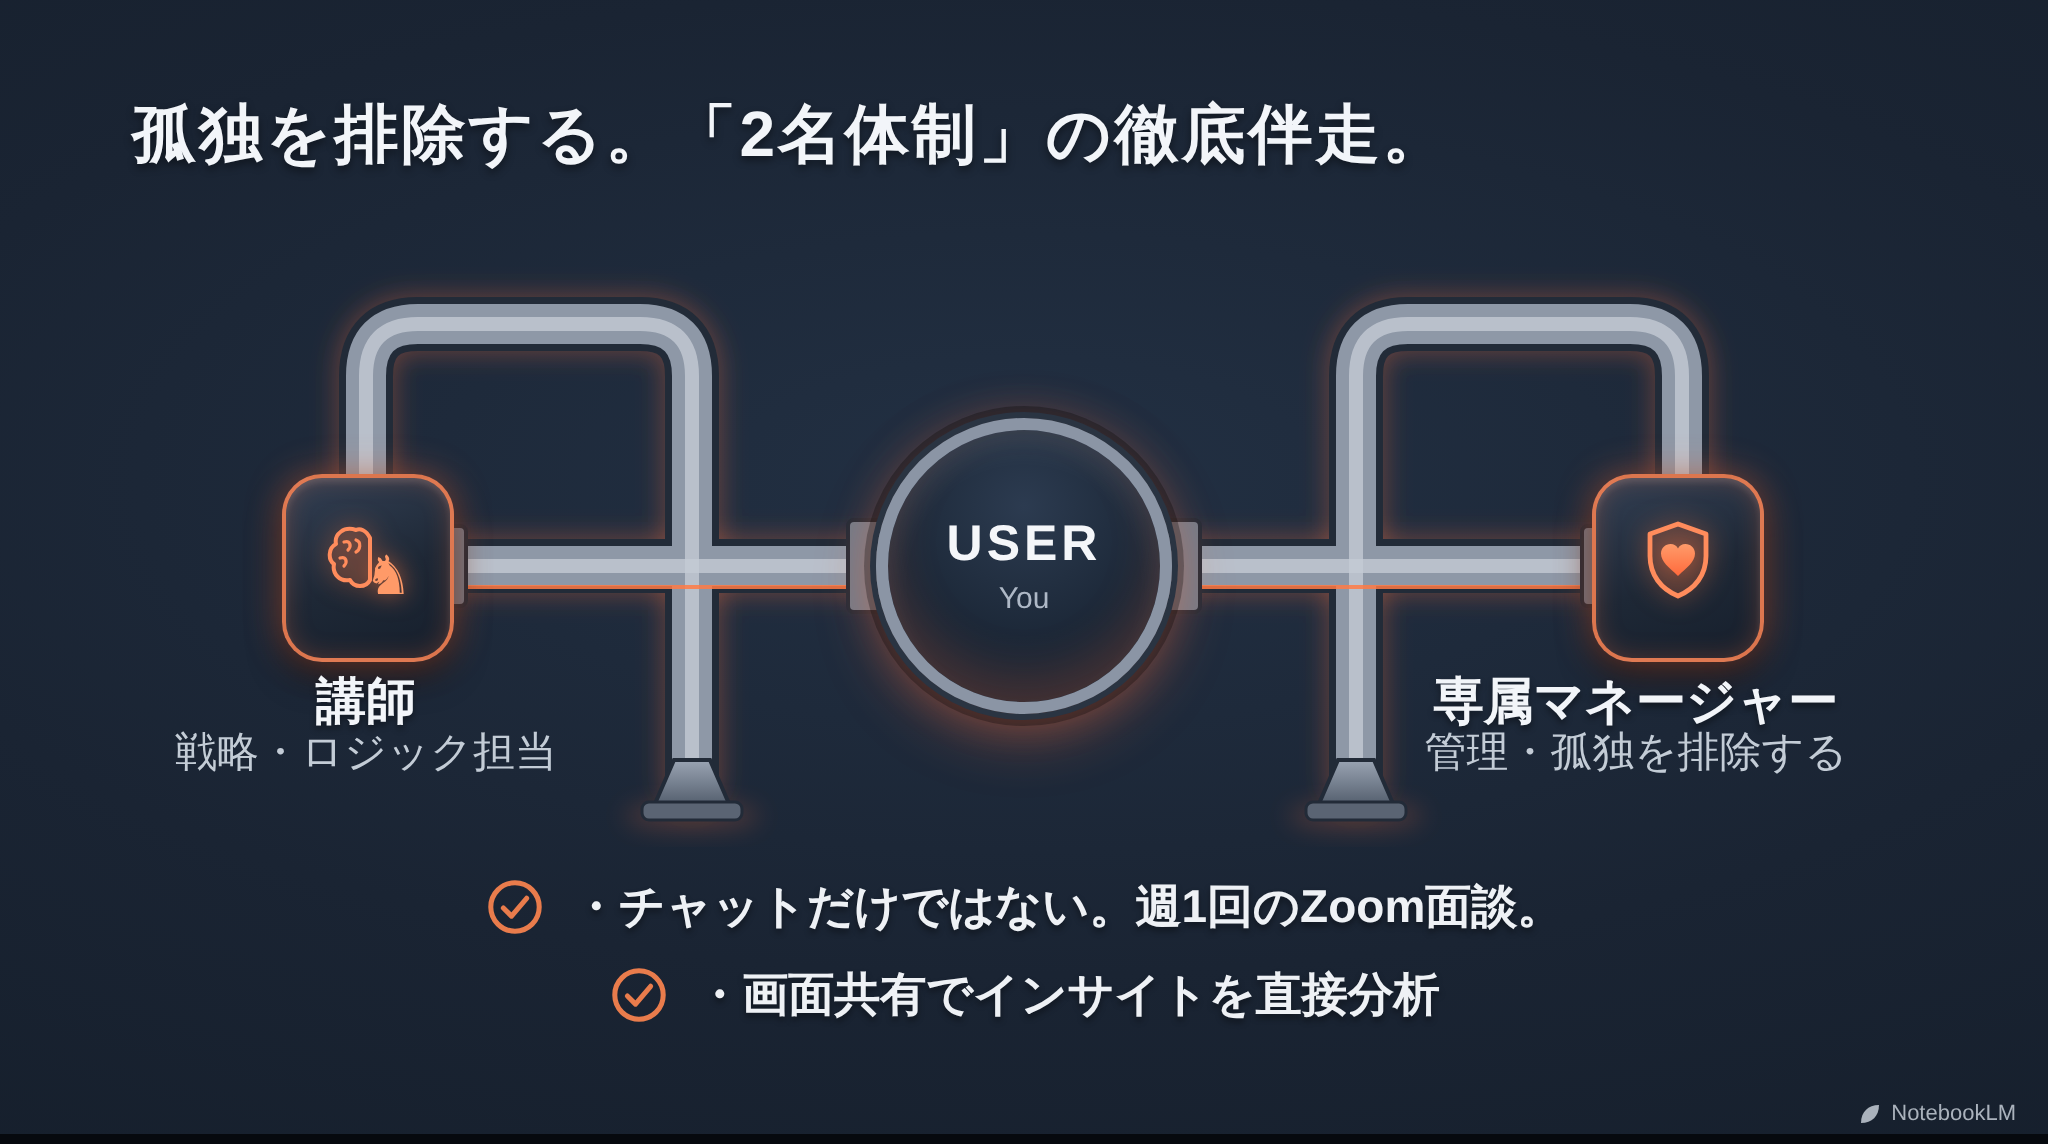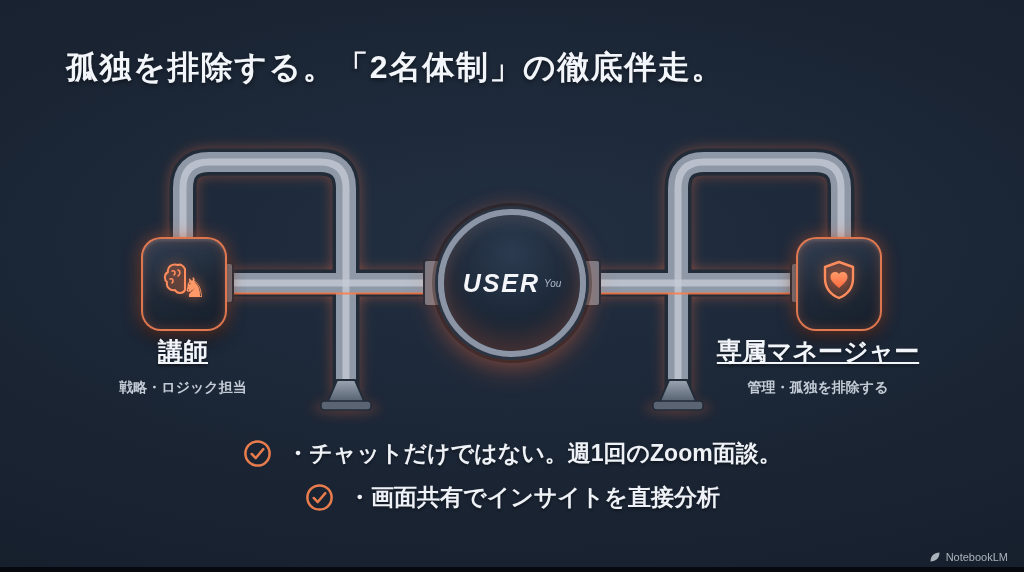--- a/index.html
+++ b/index.html
@@ -32,32 +32,31 @@
     position:absolute;left:438px;top:209px;width:136px;height:136px;border-radius:50%;
     background:radial-gradient(circle at 50% 28%, #2c3b50 0%, #1c2838 55%, #141f2d 100%);
     border:6px solid #8b95a5;
     box-shadow:
       0 0 0 3px #2a3442,
       0 0 0 6px rgba(0,0,0,.28),
       0 10px 30px rgba(255,110,60,.38),
       0 0 24px rgba(255,110,60,.28),
       inset 0 -12px 24px rgba(255,110,60,.20),
       inset 0 8px 14px rgba(255,255,255,.08);
-    display:flex;flex-direction:row;align-items:center;justify-content:center;gap:4px;
+    display:flex;flex-direction:column;align-items:center;justify-content:center;gap:4px;
     z-index:3;
-    font-style:italic;
   }
   .user-label{font-size:25px;font-weight:800;color:#f4f6f9;letter-spacing:2px;}
-  .user-sub{font-size:10px;color:#aeb8c6;}
+  .user-sub{font-size:15px;color:#aeb8c6;}
 
   .node-label{position:absolute;text-align:center;z-index:3;}
   .node-label.left{left:53px;top:336px;width:260px;}
   .node-label.right{left:668px;top:336px;width:300px;}
-  .node-title{font-size:25px;font-weight:800;color:#f2f5f9;line-height:30px;text-shadow:0 2px 3px rgba(0,0,0,.4);text-decoration:underline;}
-  .node-sub{margin-top:11px;font-size:14px;font-weight:700;color:#c3ccd6;line-height:20px;}
+  .node-title{font-size:25px;font-weight:800;color:#f2f5f9;line-height:30px;text-shadow:0 2px 3px rgba(0,0,0,.4);}
+  .node-sub{margin-top:1px;font-size:21px;font-weight:400;color:#c3ccd6;line-height:20px;}
 
   .bullets{position:absolute;left:0;top:438px;width:100%;display:flex;flex-direction:column;align-items:center;gap:13px;z-index:3;}
   .bullet{display:flex;align-items:center;gap:13px;font-size:23px;font-weight:800;color:#eef1f5;text-shadow:0 2px 3px rgba(0,0,0,.4);justify-content:space-between;}
   .check-icon{width:31px;height:31px;flex:0 0 auto;}
 
   .watermark{
     position:absolute;right:16px;bottom:9px;display:flex;align-items:flex-end;gap:5px;
     font-size:11px;color:#aab2bc;z-index:4;
   }
   .bottom-bar{position:absolute;left:0;bottom:0;width:100%;height:5px;background:#06090e;z-index:5;}

